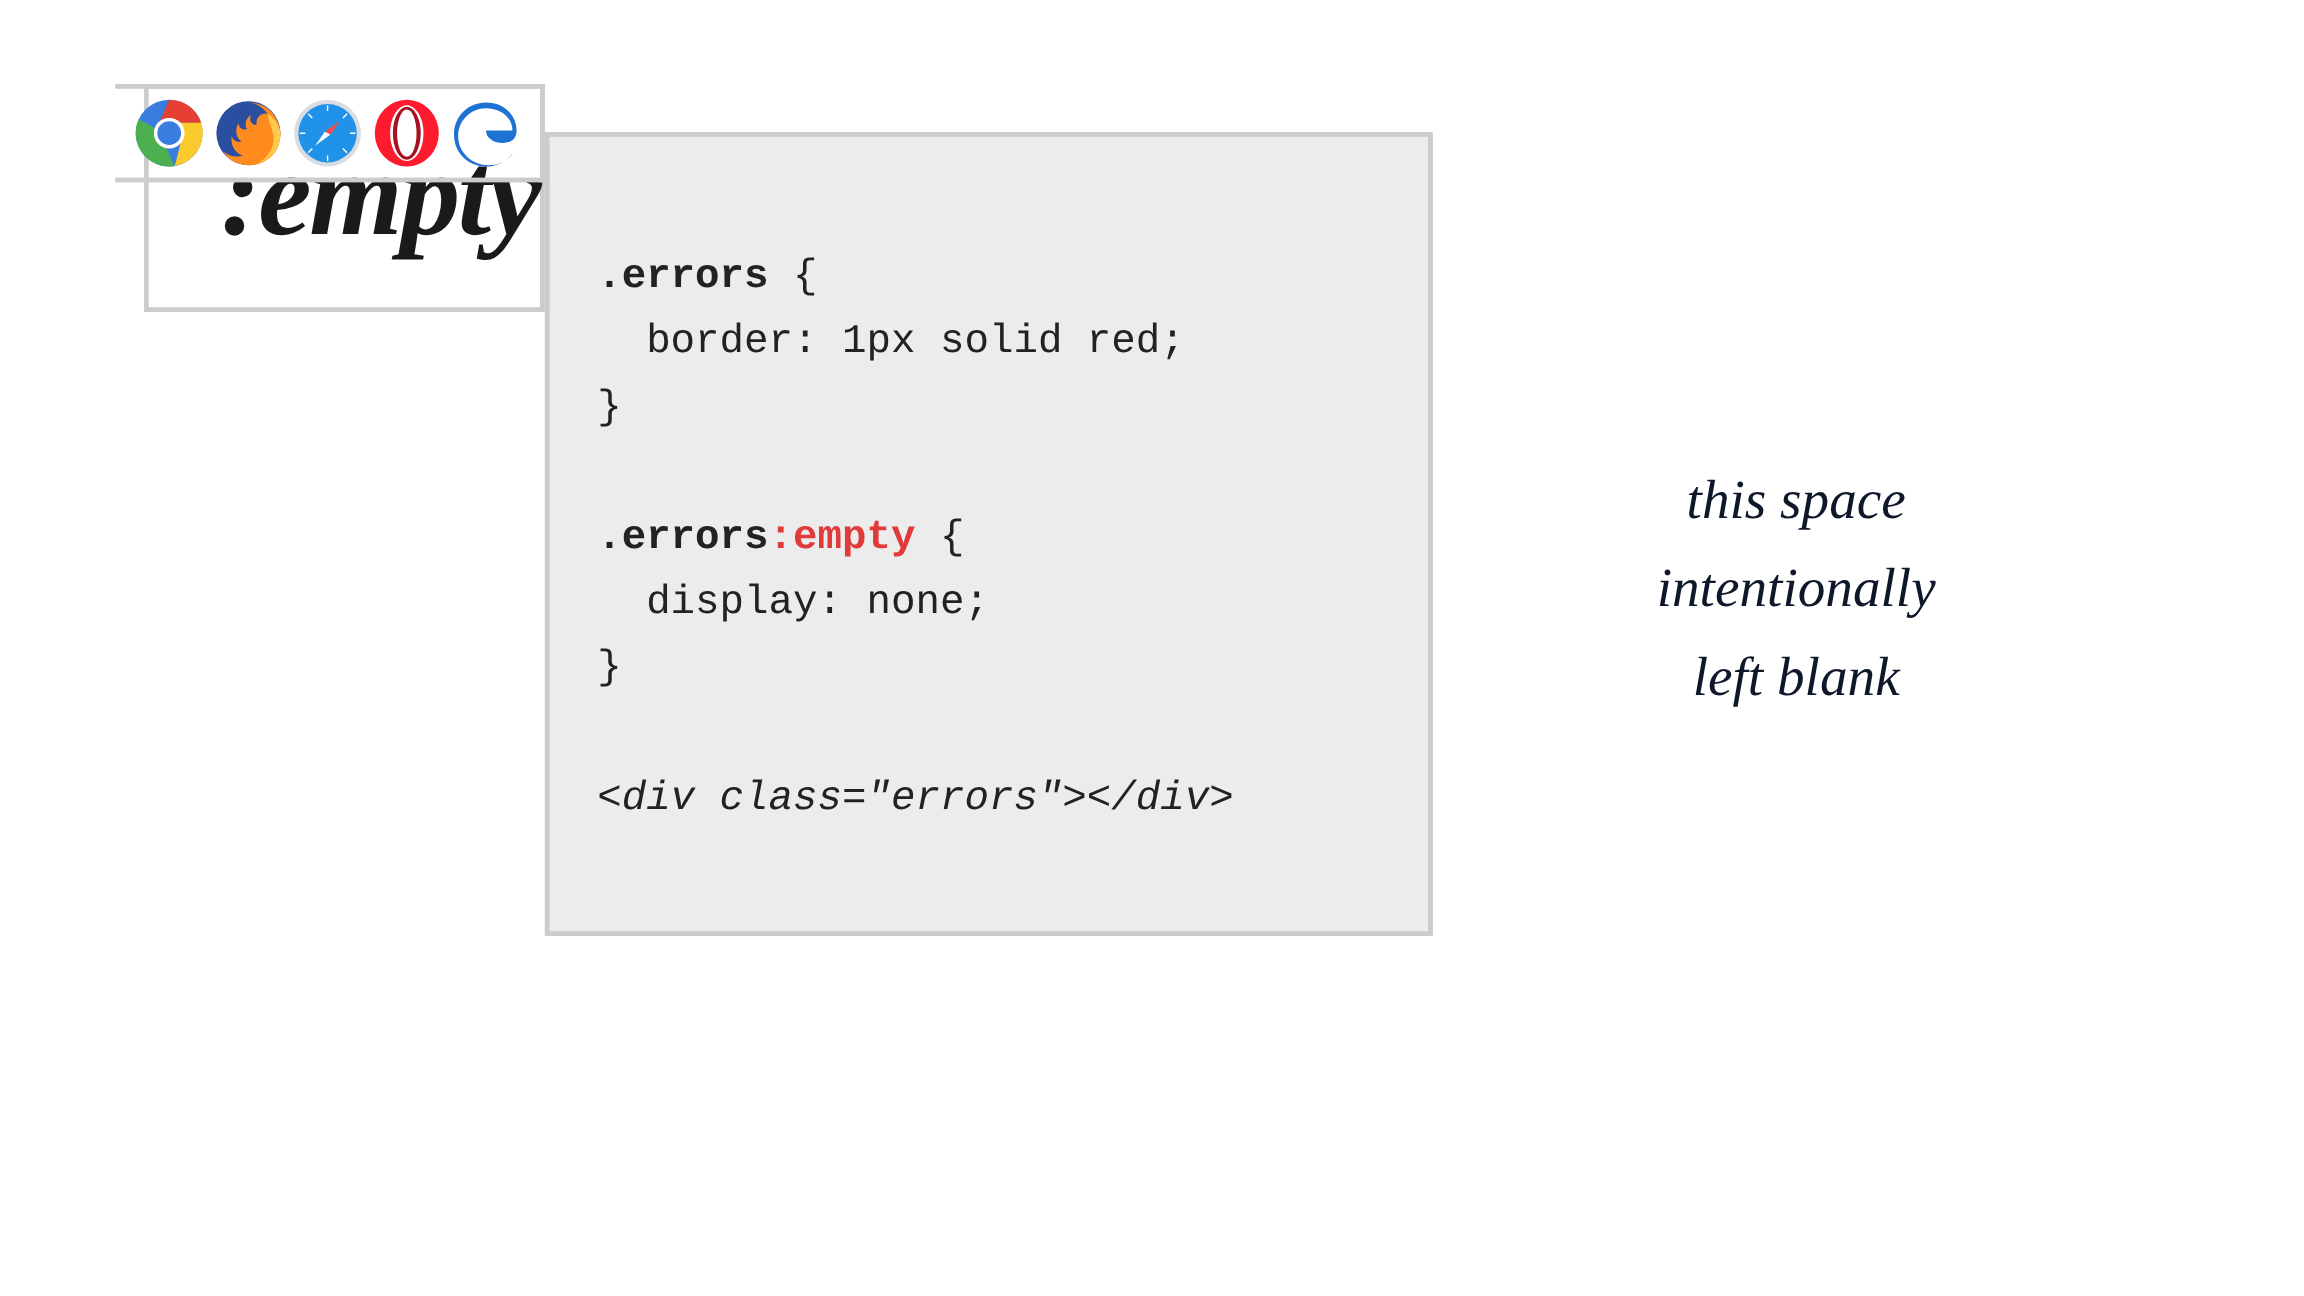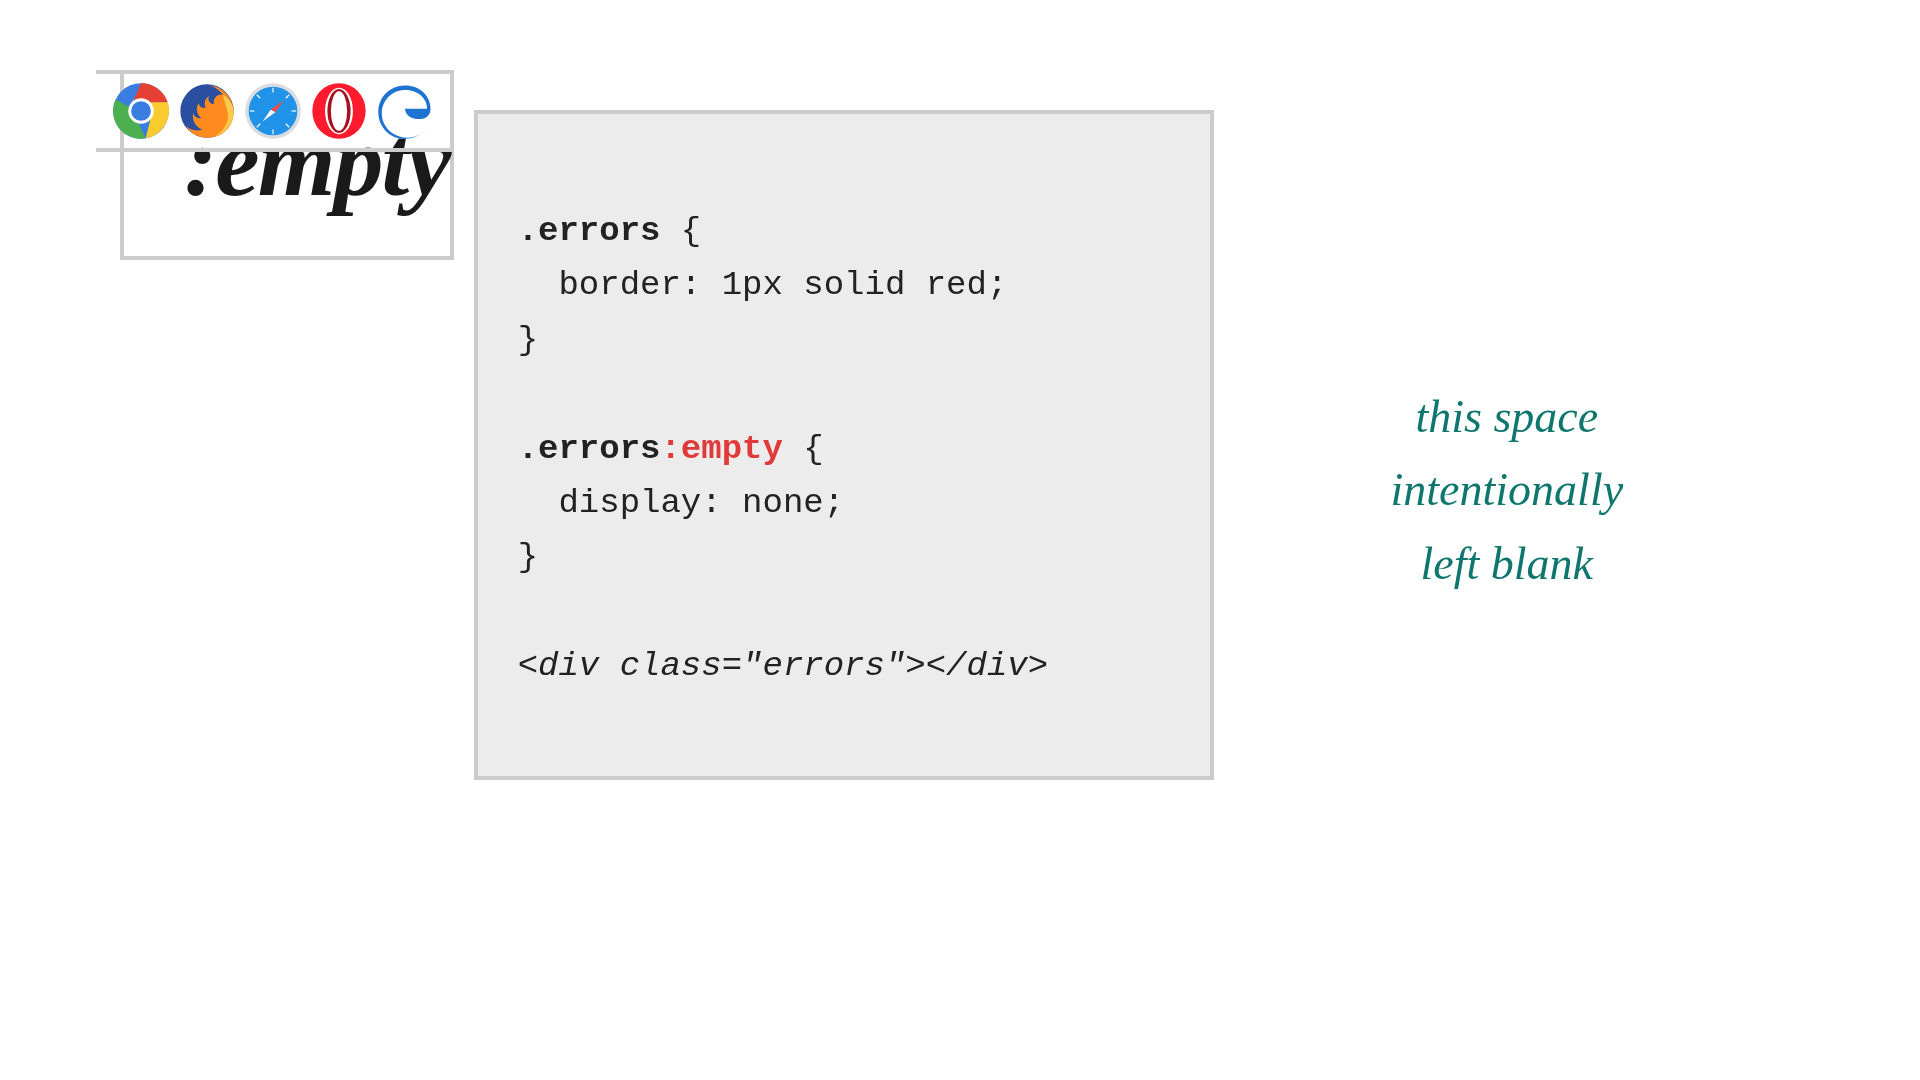--- a/index.html
+++ b/index.html
@@ -76,21 +76,20 @@
     align-items: center;
     justify-content: center;
   }
   .browser-icon svg { width: 58px; height: 58px; }
 
   
   .content {
     margin-top: 40px;
     display: flex;
     flex: 1;
-    margin-left: 20px;
   }
 
   .code-block {
     width: 740px;
     height: 670px;
     border: 4px solid #cccccc;
     background: #ececec;
     padding: 90px 40px 40px 40px;
     font-family: Consolas, "Courier New", monospace;
     font-size: 34px;
@@ -103,21 +102,21 @@
   .code-block .tag { font-style: italic; color: #222; }
 
   .right-panel {
     flex: 1;
     display: flex;
     align-items: center;
     justify-content: center;
   }
 
   .note {
-    color: #0f766e;
+    color: #0f172a;
     font-style: italic;
     font-size: 46px;
     line-height: 1.6;
     text-align: center;
     font-family: "Georgia", "Segoe Script", cursive;
     white-space: pre-line;
     transform: translateY(-60px);
   }
 </style>
 </head>

